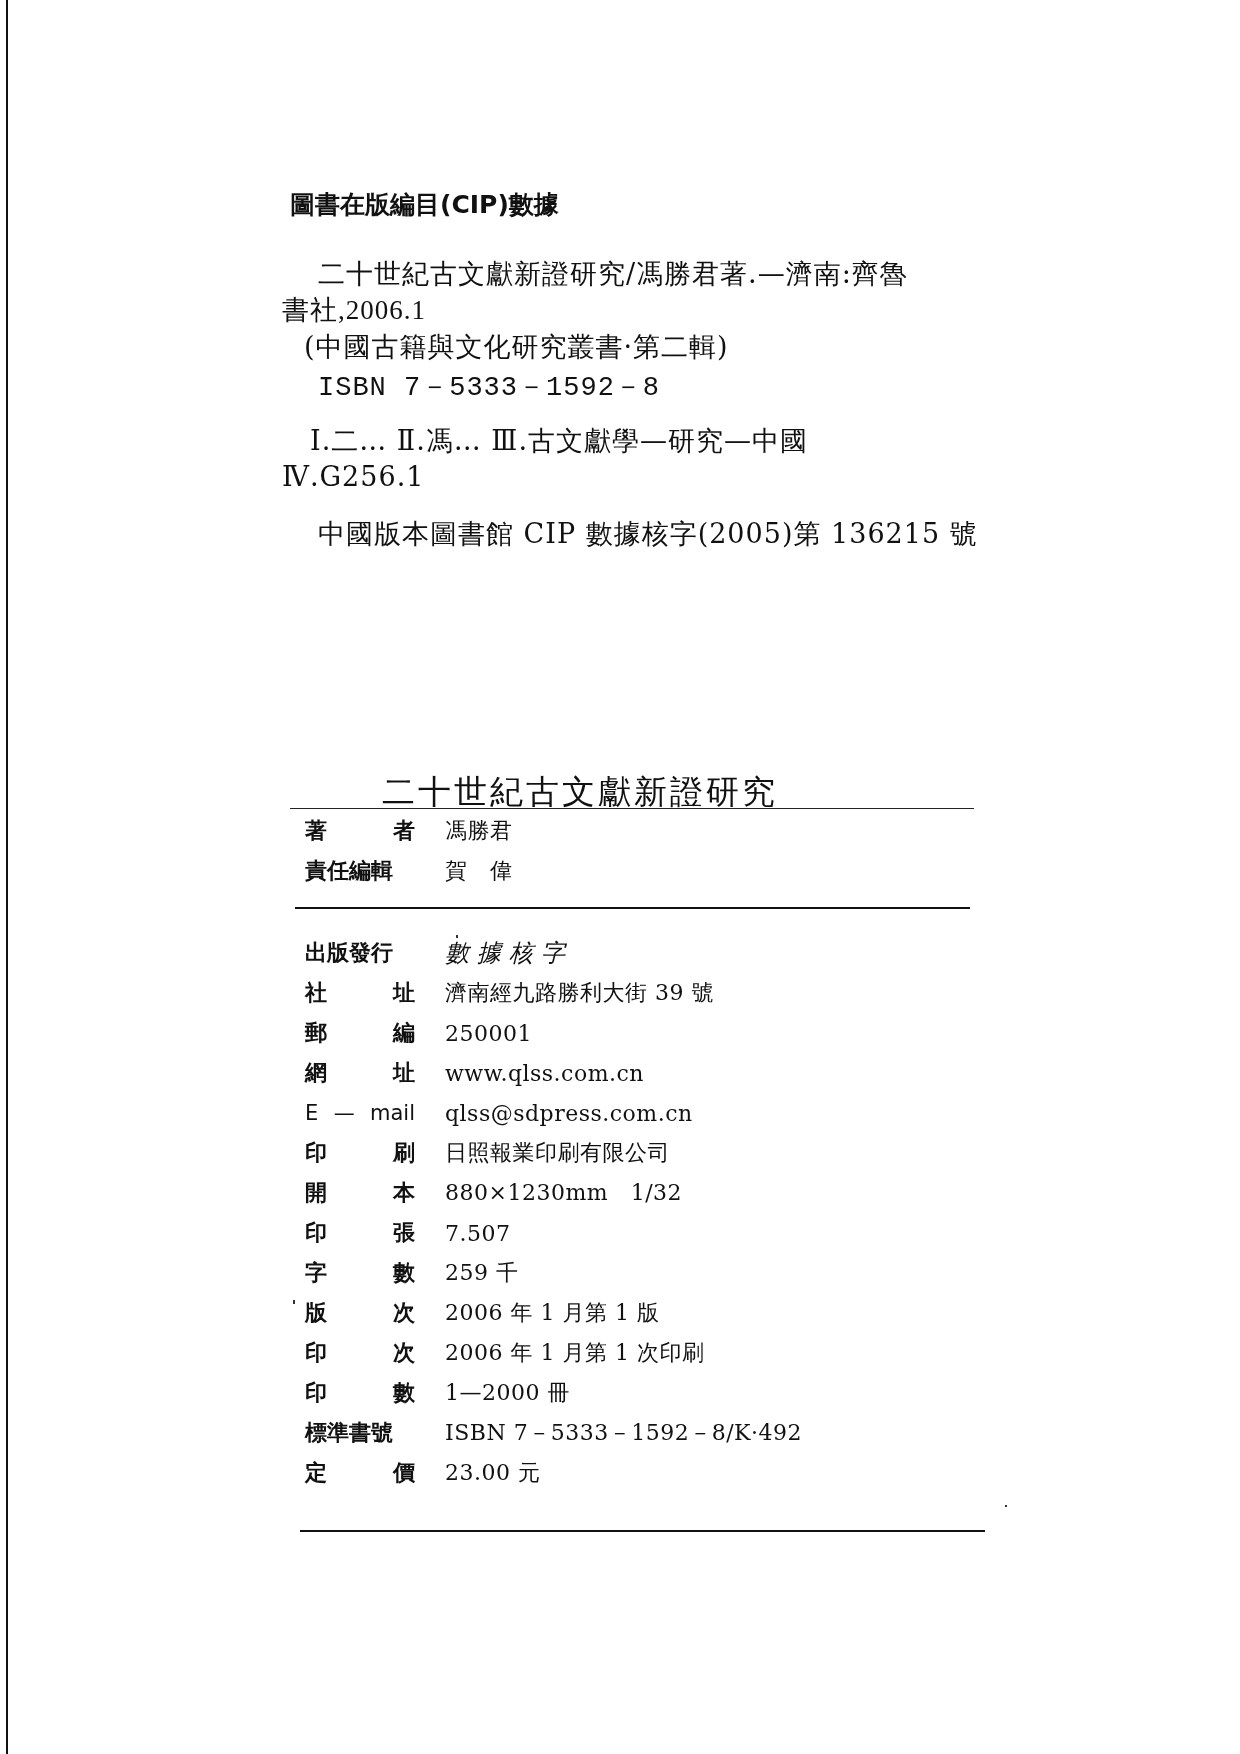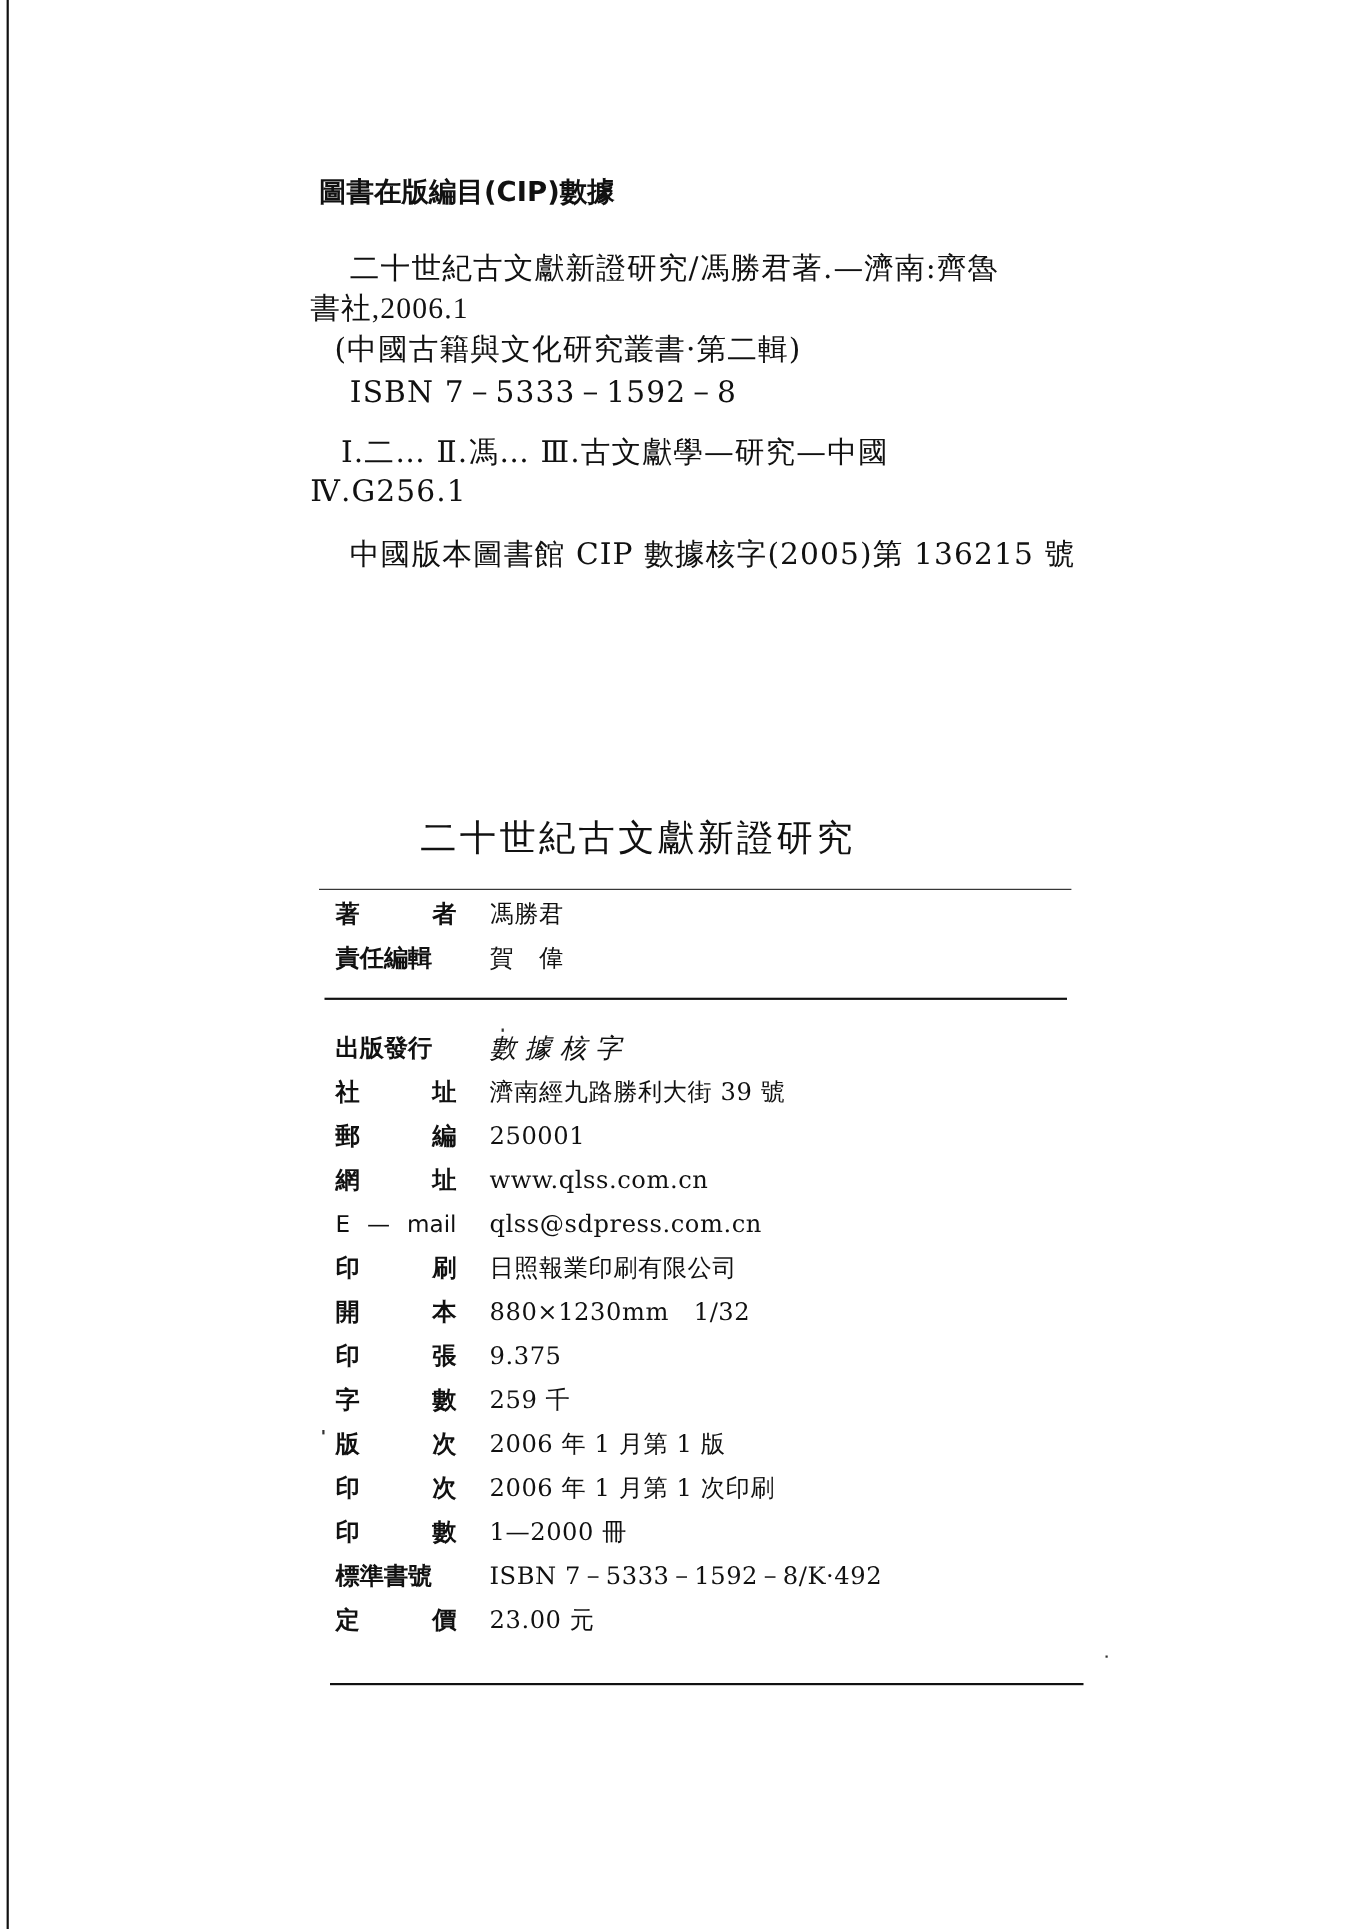--- a/index.html
+++ b/index.html
@@ -16,21 +16,21 @@
       font-family: "DejaVu Serif", "Liberation Serif", serif;
     }
     .page-border {
       position: absolute;
       left: 6px;
       top: 0;
       width: 2px;
       height: 1754px;
       background: #111111;
     }
-    .abs { position: absolute; white-space: nowrap; }
+    .abs { position: absolute; white-space: nowrap; margin-top: 30px; }
 
     
     .cip-heading {
       left: 290px; top: 158px;
       font-family: "DejaVu Sans", "Liberation Sans", sans-serif;
       font-weight: bold;
       font-size: 25px;
       letter-spacing: 0px;
     }
     .cip-line {
@@ -94,21 +94,21 @@
 </head>
 <body>
 
 <div class="page-border"></div>
 
 <div class="abs cip-heading">圖書在版編目(CIP)數據</div>
 
 <div class="abs cip-line" style="left:318px; top:226px;">二十世紀古文獻新證研究/馮勝君著.—濟南:齊魯</div>
 <div class="abs cip-line" style="left:282px; top:262px;font-family:Liberation Serif, serif;">書社,2006.1</div>
 <div class="abs cip-line" style="left:304px; top:299px;">(中國古籍與文化研究叢書·第二輯)</div>
-<div class="abs cip-line" style="left:318px; top:338px;">ISBN 7－5333－1592－8</div>
+<div class="abs cip-line" style="left:318px; top:338px;font-family:Liberation Mono, monospace;">ISBN 7－5333－1592－8</div>
 <div class="abs cip-line" style="left:310px; top:393px;">Ⅰ.二…  Ⅱ.馮…  Ⅲ.古文獻學—研究—中國</div>
 <div class="abs cip-line" style="left:282px; top:431px;">Ⅳ.G256.1</div>
 <div class="abs cip-line" style="left:318px; top:486px;">中國版本圖書館 CIP 數據核字(2005)第 136215 號</div>
 
 <div class="abs book-title">二十世紀古文獻新證研究</div>
 
 <div class="rule thin" style="left:290px; top:808px; width:684px;"></div>
 
 <div class="row" style="top:815px;">
   <div class="label">
@@ -174,21 +174,21 @@
       <span>開</span>
       <span>本</span>
     </div>
   <div class="value">880×1230mm　1/32</div>
 </div>
 <div class="row" style="top:1217px;">
   <div class="label">
       <span>印</span>
       <span>張</span>
     </div>
-  <div class="value">9.375</div>
+  <div class="value">7.507</div>
 </div>
 <div class="row" style="top:1257px;">
   <div class="label">
       <span>字</span>
       <span>數</span>
     </div>
   <div class="value">259 千</div>
 </div>
 <div class="speck" style="left:293px; top:1300px; width:2px; height:4px;"></div>
 <div class="row" style="top:1297px;">

